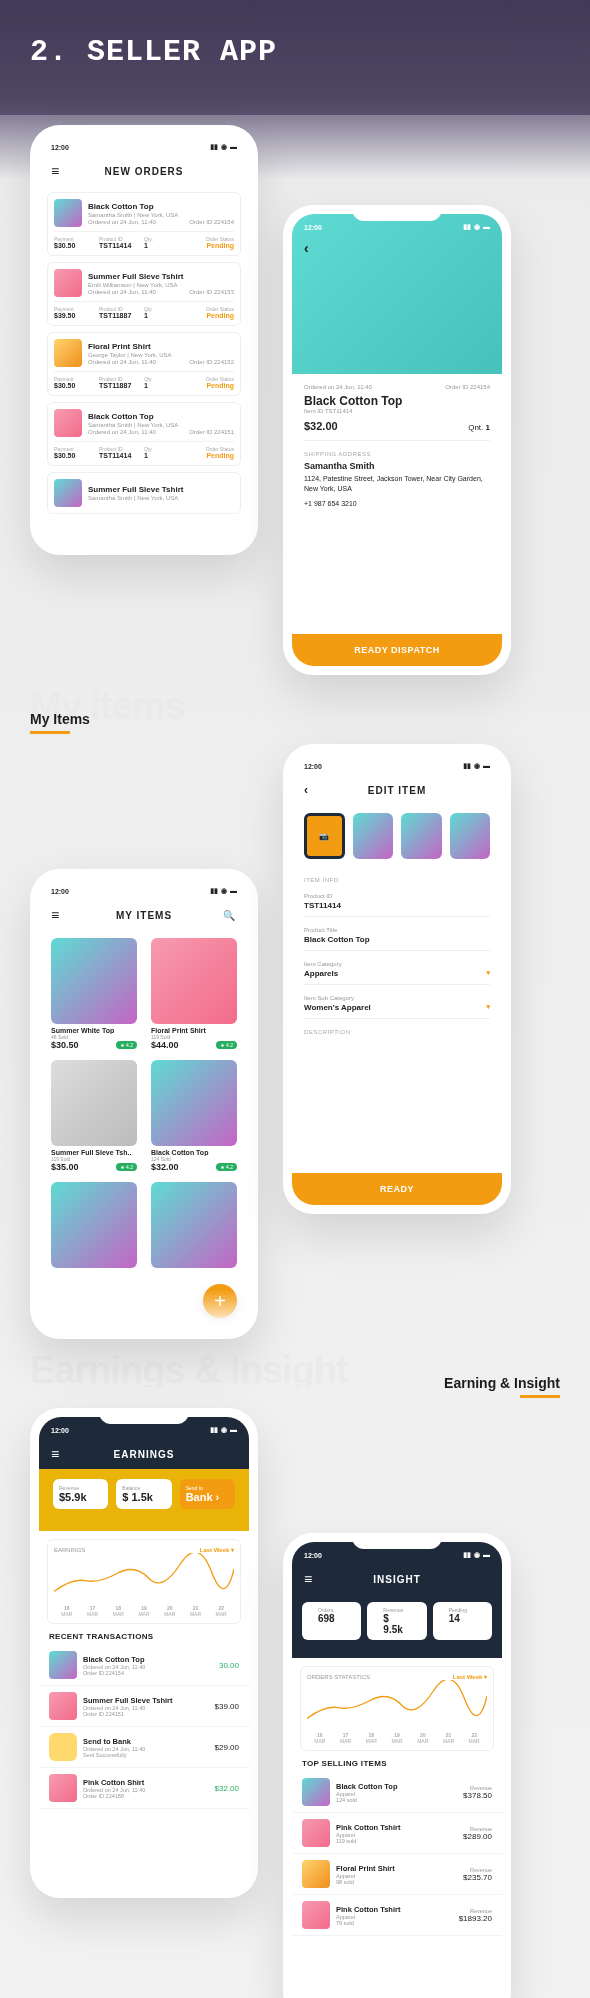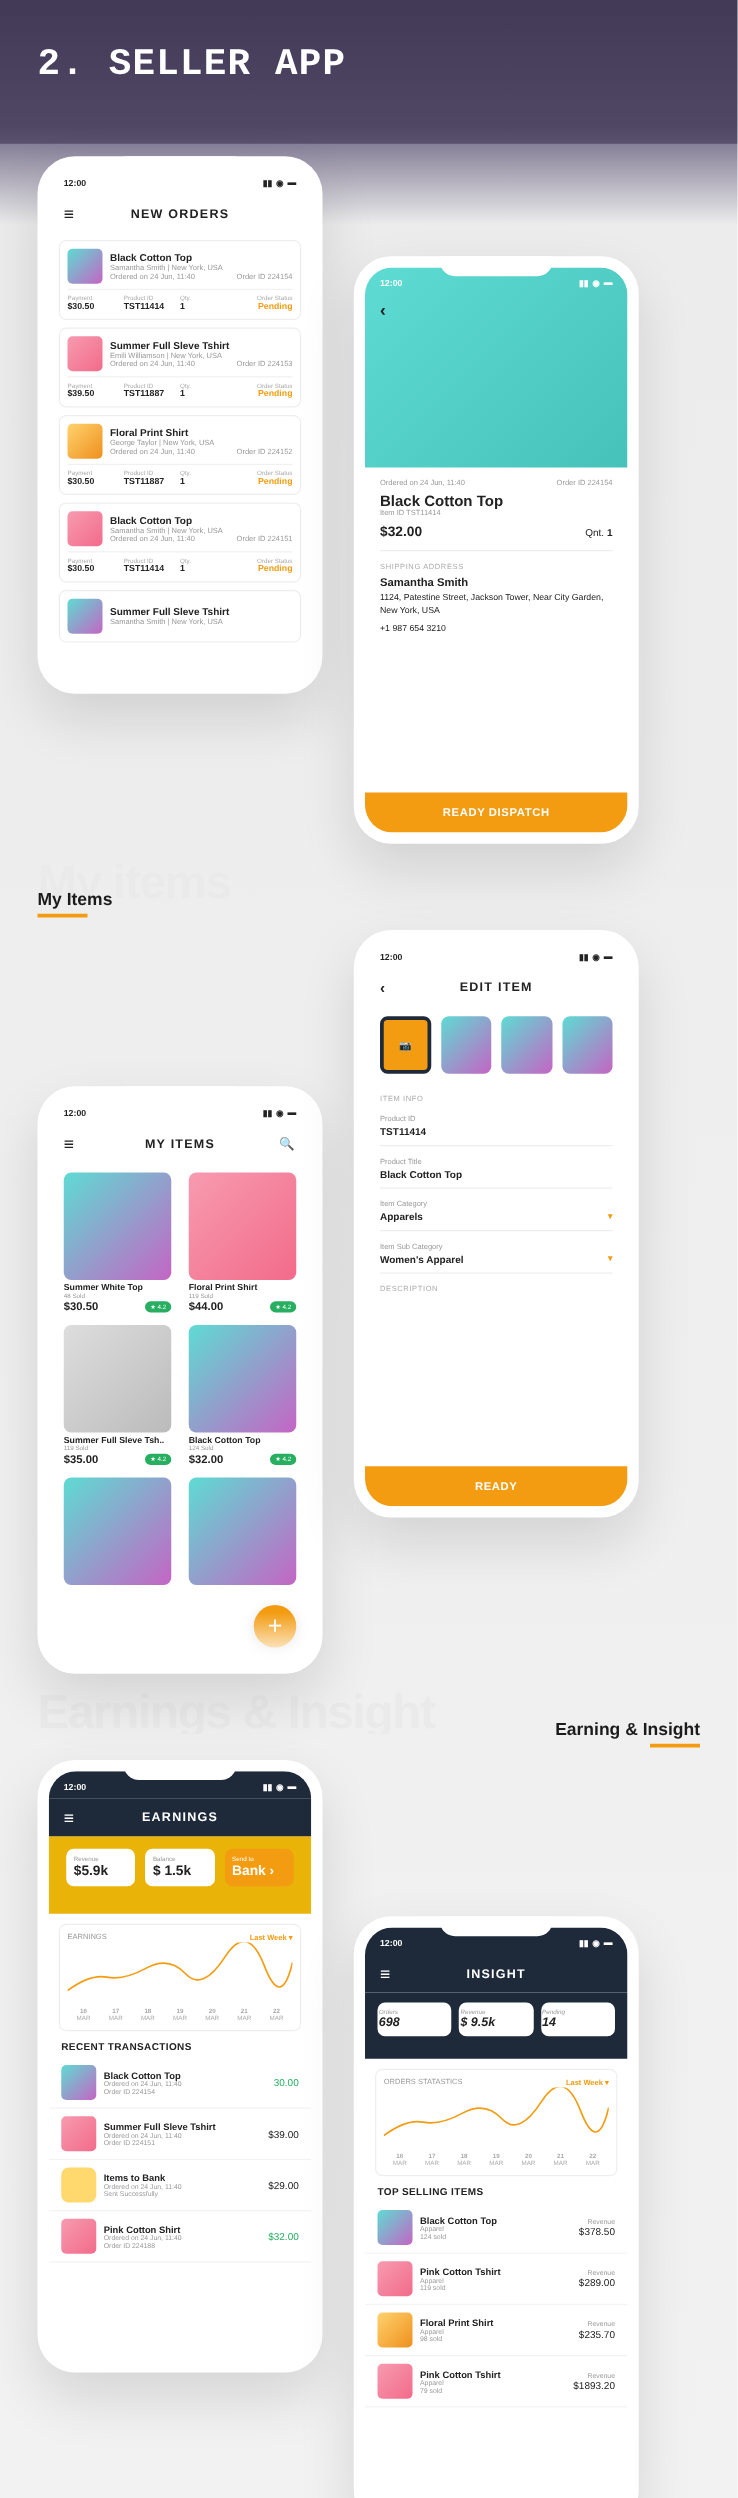--- a/index.html
+++ b/index.html
@@ -145,21 +145,21 @@
   .chart-labels span { text-align:center; flex:1; }
   .list-h { font-size:8px; font-weight:800; margin:8px 10px 4px; letter-spacing:.3px; }
   .trans-item { display:flex; align-items:center; gap:6px; padding:6px 10px; border-bottom:1px solid #f3f3f3; }
   .trans-info { flex:1; }
   .trans-title { font-size:7.5px; font-weight:700; }
   .trans-sub { font-size:5.5px; color:#999; }
   .trans-amt { font-size:8px; font-weight:400; }
   .green { color:#27ae60; }
 
   .insight-boxes { background:#1e2a3a; padding:8px 10px 18px; display:flex; gap:6px; }
-  .insight-box { flex:1; background:#fff; border-radius:6px; padding:5px 1px;font-style:italic; }
+  .insight-box { flex:1; background:#fff; border-radius:6px; padding:5px 16px; }
   .insight-box .lbl { font-size:5px; color:#999; }
   .insight-box .val { font-size:10px; font-weight:800; }
   .fade-bottom {
     position:absolute; bottom:0; left:0; right:0; height:40px;
     background:linear-gradient(transparent,#fff);
     border-radius:0 0 22px 22px; pointer-events:none;
   }
 </style>
 </head>
 <body>
@@ -569,21 +569,21 @@
     <div class="trans-info">
       <div class="trans-title">Summer Full Sleve Tshirt</div>
       <div class="trans-sub">Ordered on 24 Jun, 11:40</div>
       <div class="trans-sub">Order ID 224151</div>
     </div>
     <div class="trans-amt ">$39.00</div>
   </div>
   <div class="trans-item">
     <div class="thumb bag"></div>
     <div class="trans-info">
-      <div class="trans-title">Items to Bank</div>
+      <div class="trans-title">Send to Bank</div>
       <div class="trans-sub">Ordered on 24 Jun, 11:40</div>
       <div class="trans-sub">Sent Successfully</div>
     </div>
     <div class="trans-amt ">$29.00</div>
   </div>
   <div class="trans-item">
     <div class="thumb pink"></div>
     <div class="trans-info">
       <div class="trans-title">Pink Cotton Shirt</div>
       <div class="trans-sub">Ordered on 24 Jun, 11:40</div>

